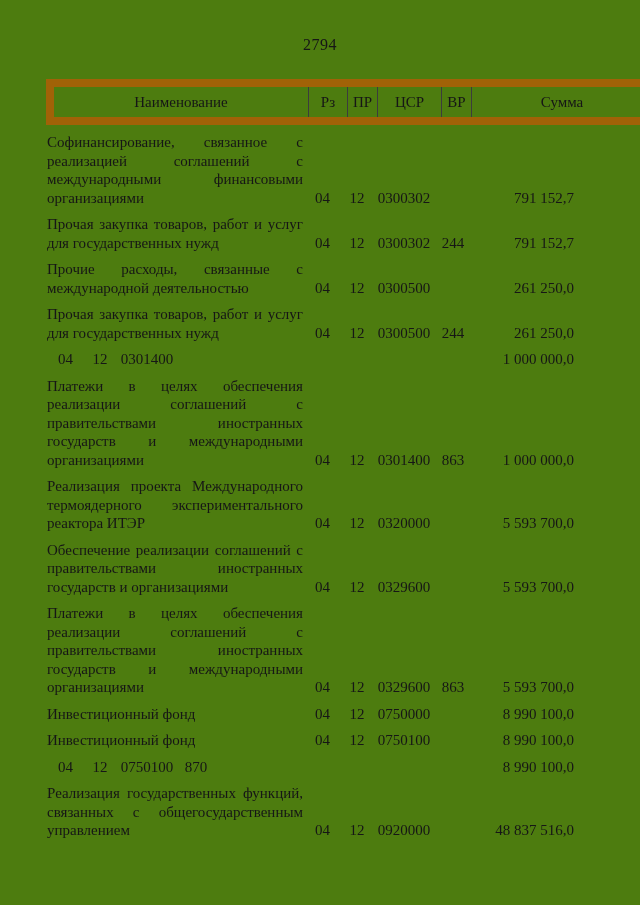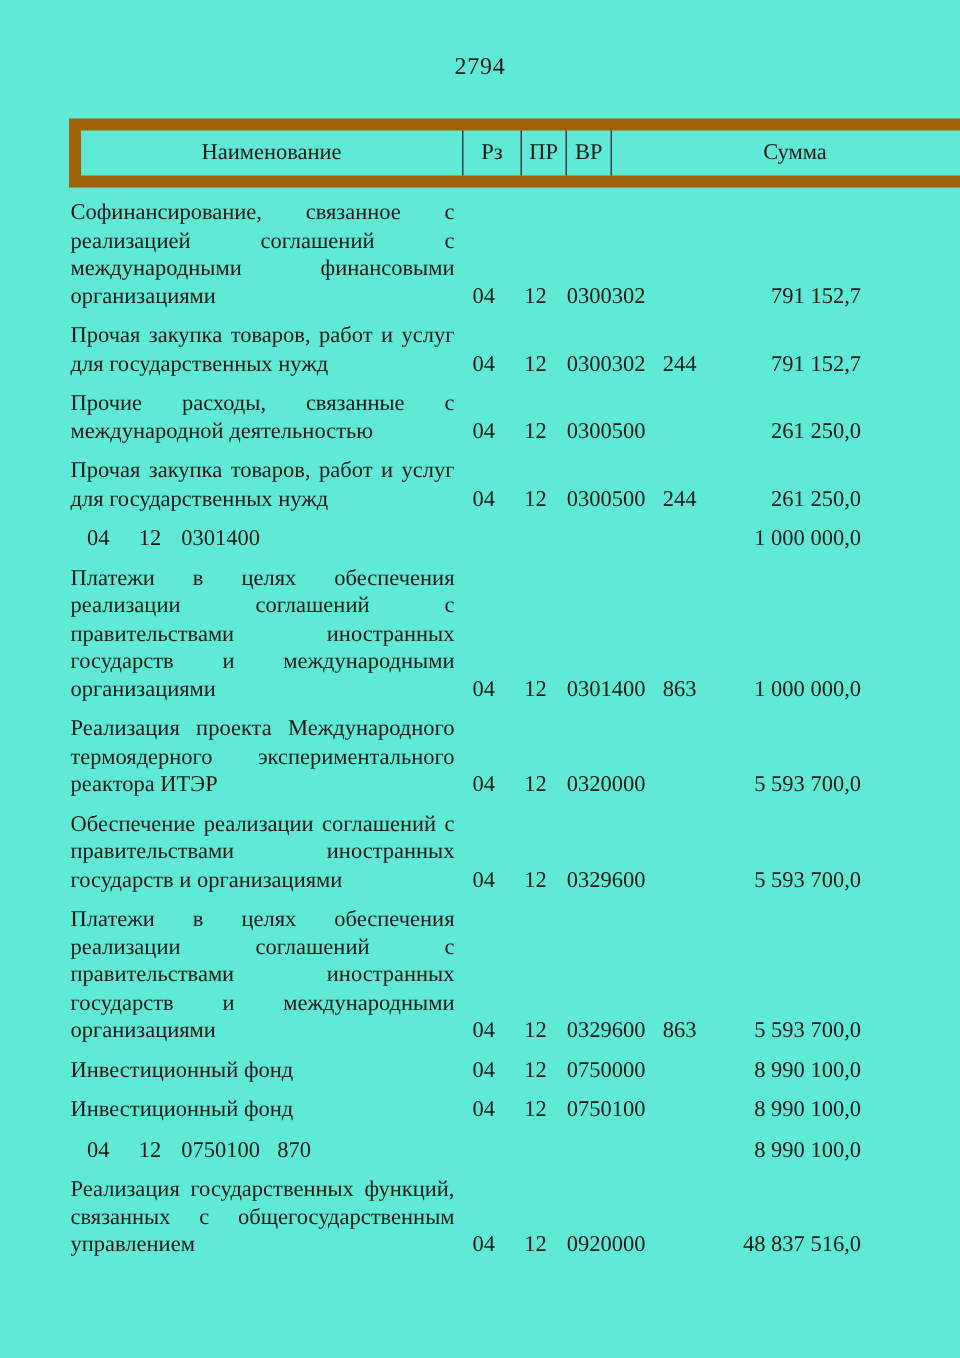--- a/index.html
+++ b/index.html
@@ -4,21 +4,21 @@
 <style>
   html, body {
     margin: 0;
     padding: 0;
     background: #ffffff;
   }
   .page {
     position: relative;
     width: 640px;
     height: 905px;
-    background: #5eead4;
+    background: #4d7c0f;
     font-family: "Liberation Serif", serif;
     color: #161616;
     overflow: hidden;
   }
   .page-number {
     text-align: center;
     padding-top: 36px;
     font-size: 16px;
     letter-spacing: 0.5px;
   }
@@ -82,20 +82,21 @@
 <div class="page">
 
   <div class="page-number">2794</div>
 
   <div class="budget-table">
 
     <div class="thead">
       <div class="th name">Наименование</div>
       <div class="th rz">Рз</div>
       <div class="th pr">ПР</div>
+      <div class="th csr">ЦСР</div>
       <div class="th vr">ВР</div>
       <div class="th sum">Сумма</div>
     </div>
 
     <div class="tbody" id="table-body">
       <div class="row">
         <div class="cell name">Софинансирование, связанное с реализацией соглашений с международными финансовыми организациями</div>
         <div class="cell rz">04</div>
         <div class="cell pr">12</div>
         <div class="cell csr">0300302</div>

